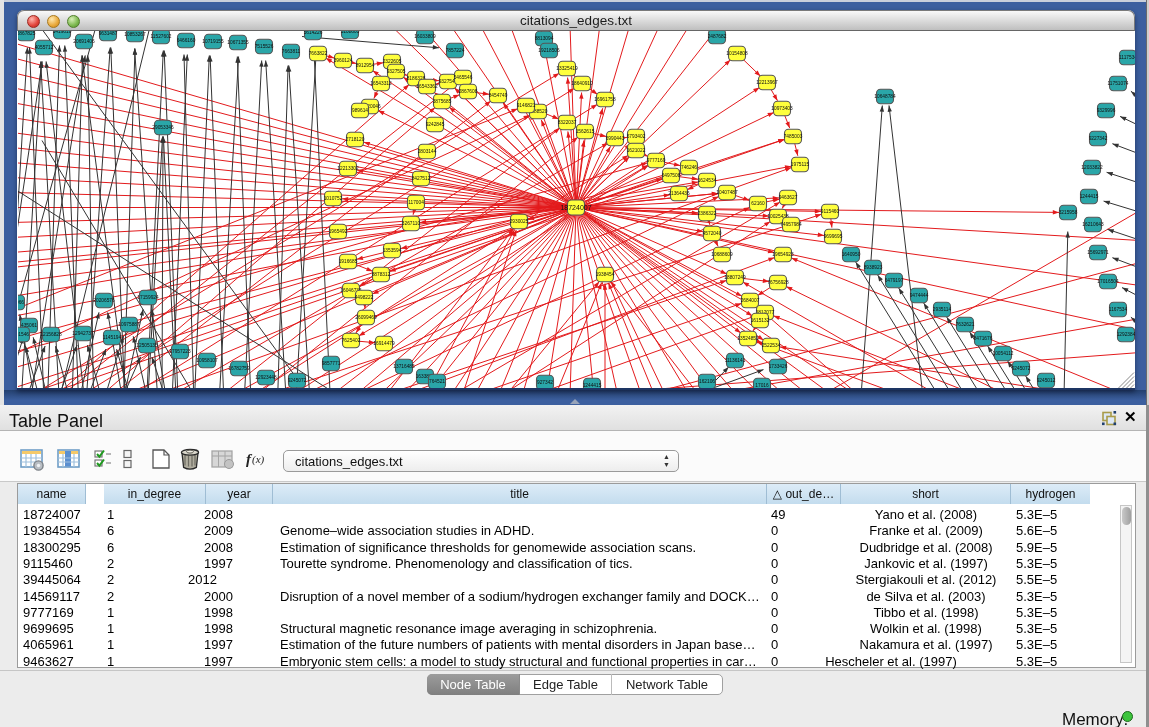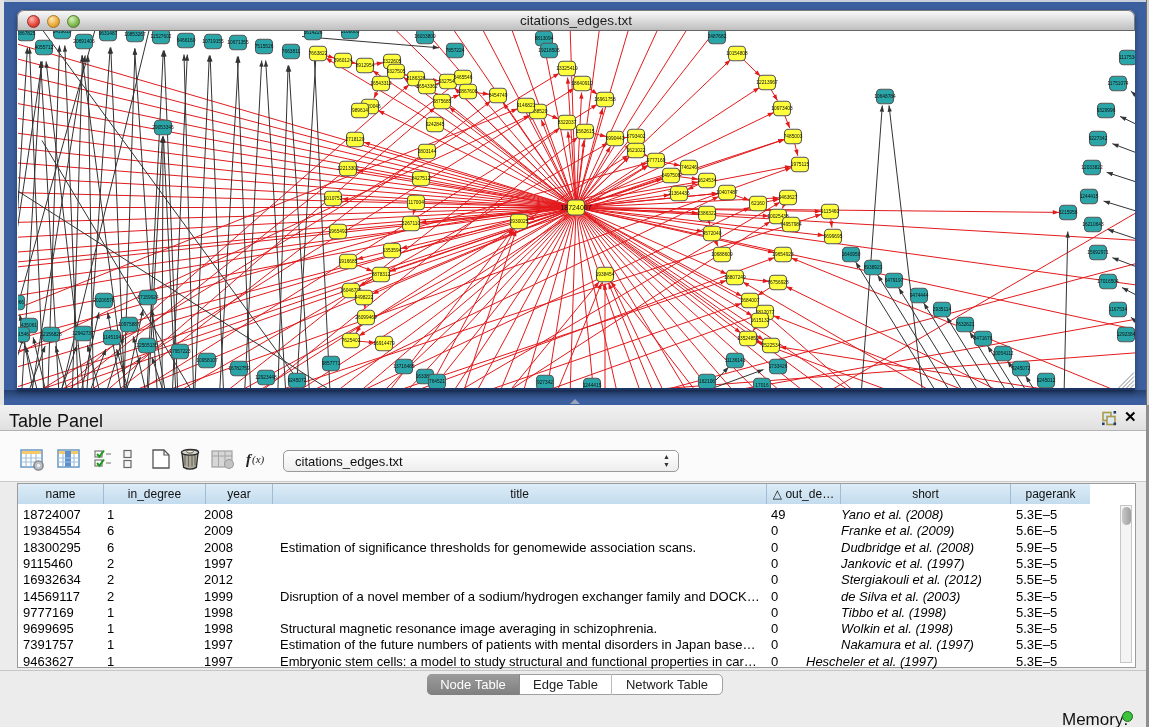--- a/index.html
+++ b/index.html
@@ -35,21 +35,21 @@
 #combo{left:283px;top:450px;width:396px;height:22px;border:1px solid #9a9a9a;border-radius:5px;
  background:linear-gradient(#fff,#ededed);box-sizing:border-box;}
 #combotext{left:295px;top:454px;font-size:13px;color:#111;}
 #comboarr{left:663px;top:453px;font-size:7px;color:#333;line-height:7.5px;}
 
 #tablebox{left:17px;top:483px;width:1119px;height:185px;border:1px solid #9b9b9b;background:#fff;box-sizing:border-box;}
 .th{position:absolute;top:484px;height:20px;box-sizing:border-box;border-right:1px solid #9fbdd4;
  font-size:12px;color:#111;text-align:center;line-height:20px;background:linear-gradient(#ddecf8,#c3dcee);}
 .tr{position:absolute;left:18px;width:1075px;height:16px;font-size:13px;color:#000;}
 .c{position:absolute;top:1px;white-space:nowrap;}
-.ctr{text-align:left;font-style:italic;}
+.ctr{text-align:center;}
 
 #sbar{left:1120px;top:505px;width:12px;height:158px;background:#f4f4f4;border:1px solid #c6c6c6;box-sizing:border-box;}
 #sthumb{left:1121.5px;top:507px;width:9px;height:18px;background:linear-gradient(90deg,#c9c9c9,#9f9f9f);border-radius:5px;}
 
 #tabline{left:0;top:670px;width:1149px;height:1px;background:#c6c6c6;}
 #tabs{left:427px;top:674px;width:296px;height:21px;border:1px solid #a0a0a0;border-radius:5px;
  background:#fff;box-sizing:border-box;overflow:hidden;}
 .tab{position:absolute;top:674px;height:21px;line-height:21px;font-size:13px;color:#222;text-align:center;}
 #tab1{left:427px;width:93px;background:linear-gradient(#9c9c9c,#7f7f7f);color:#fff;border-radius:5px 0 0 5px;border-right:1px solid #8a8a8a;box-sizing:border-box;}
 #tab2{left:520px;width:92px;border-right:1px solid #bbb;box-sizing:border-box;}
@@ -935,72 +935,74 @@
 
  <text x="228" y="18" font-family="Liberation Serif, serif" font-style="italic" font-weight="bold" font-size="15" fill="#222">f</text>
  <text x="234" y="17" font-family="Liberation Serif, serif" font-style="italic" font-size="11" fill="#222">(x)</text>
 </svg>
 
 <div class="abs" id="combo"></div>
 <div class="abs" id="combotext">citations_edges.txt</div>
 <div class="abs" id="comboarr">▲<br>▼</div>
 
 <div class="abs" id="tablebox"></div>
-<div class="th" style="left:18px;width:86px">name</div>
+<div class="th" style="left:18px;width:68px">name</div>
 <div class="th" style="left:104px;width:102px">in_degree</div>
 <div class="th" style="left:206px;width:67px">year</div>
 <div class="th" style="left:273px;width:494px">title</div>
 <div class="th" style="left:767px;width:74px">△ out_de…</div>
 <div class="th" style="left:841px;width:170px">short</div>
-<div class="th" style="left:1011px;width:79px;border-right:none">pagerank</div>
+<div class="th" style="left:1011px;width:79px;border-right:none">hydrogen</div>
 <div class="tr" style="top:506px">
     <span class="c" style="left:5px">18724007</span>
     <span class="c" style="left:89px">1</span>
     <span class="c" style="left:186px">2008</span>
     <span class="c" style="left:753px">49</span>
     <span class="c ctr" style="left:823px;width:170px">Yano et al. (2008)</span>
     <span class="c" style="left:998px">5.3E–5</span>
   </div>
 <div class="tr" style="top:522px">
     <span class="c" style="left:5px">19384554</span>
     <span class="c" style="left:89px">6</span>
     <span class="c" style="left:186px">2009</span>
+    <span class="c" style="left:262px">Genome–wide association studies in ADHD.</span>
     <span class="c" style="left:753px">0</span>
     <span class="c ctr" style="left:823px;width:170px">Franke et al. (2009)</span>
     <span class="c" style="left:998px">5.6E–5</span>
   </div>
 <div class="tr" style="top:539px">
     <span class="c" style="left:5px">18300295</span>
     <span class="c" style="left:89px">6</span>
     <span class="c" style="left:186px">2008</span>
     <span class="c" style="left:262px">Estimation of significance thresholds for genomewide association scans.</span>
     <span class="c" style="left:753px">0</span>
     <span class="c ctr" style="left:823px;width:170px">Dudbridge et al. (2008)</span>
     <span class="c" style="left:998px">5.9E–5</span>
   </div>
 <div class="tr" style="top:555px">
     <span class="c" style="left:5px">9115460</span>
     <span class="c" style="left:89px">2</span>
     <span class="c" style="left:186px">1997</span>
+    <span class="c" style="left:262px">Tourette syndrome. Phenomenology and classification of tics.</span>
     <span class="c" style="left:753px">0</span>
     <span class="c ctr" style="left:823px;width:170px">Jankovic et al. (1997)</span>
     <span class="c" style="left:998px">5.3E–5</span>
   </div>
 <div class="tr" style="top:571px">
-    <span class="c" style="left:5px">16932634</span>
+    <span class="c" style="left:5px">39445064</span>
     <span class="c" style="left:89px">2</span>
-    <span class="c" style="left:186px">2012</span>
+    <span class="c" style="left:170px">2012</span>
     <span class="c" style="left:753px">0</span>
     <span class="c ctr" style="left:823px;width:170px">Stergiakouli et al. (2012)</span>
     <span class="c" style="left:998px">5.5E–5</span>
   </div>
 <div class="tr" style="top:588px">
     <span class="c" style="left:5px">14569117</span>
     <span class="c" style="left:89px">2</span>
-    <span class="c" style="left:186px">1999</span>
+    <span class="c" style="left:186px">2000</span>
     <span class="c" style="left:262px">Disruption of a novel member of a sodium/hydrogen exchanger family and DOCK…</span>
     <span class="c" style="left:753px">0</span>
     <span class="c ctr" style="left:823px;width:170px">de Silva et al. (2003)</span>
     <span class="c" style="left:998px">5.3E–5</span>
   </div>
 <div class="tr" style="top:604px">
     <span class="c" style="left:5px">9777169</span>
     <span class="c" style="left:89px">1</span>
     <span class="c" style="left:186px">1998</span>
     <span class="c" style="left:753px">0</span>
@@ -1010,21 +1012,21 @@
 <div class="tr" style="top:620px">
     <span class="c" style="left:5px">9699695</span>
     <span class="c" style="left:89px">1</span>
     <span class="c" style="left:186px">1998</span>
     <span class="c" style="left:262px">Structural magnetic resonance image averaging in schizophrenia.</span>
     <span class="c" style="left:753px">0</span>
     <span class="c ctr" style="left:823px;width:170px">Wolkin et al. (1998)</span>
     <span class="c" style="left:998px">5.3E–5</span>
   </div>
 <div class="tr" style="top:636px">
-    <span class="c" style="left:5px">7391757</span>
+    <span class="c" style="left:5px">4065961</span>
     <span class="c" style="left:89px">1</span>
     <span class="c" style="left:186px">1997</span>
     <span class="c" style="left:262px">Estimation of the future numbers of patients with mental disorders in Japan base…</span>
     <span class="c" style="left:753px">0</span>
     <span class="c ctr" style="left:823px;width:170px">Nakamura et al. (1997)</span>
     <span class="c" style="left:998px">5.3E–5</span>
   </div>
 <div class="tr" style="top:653px">
     <span class="c" style="left:5px">9463627</span>
     <span class="c" style="left:89px">1</span>

